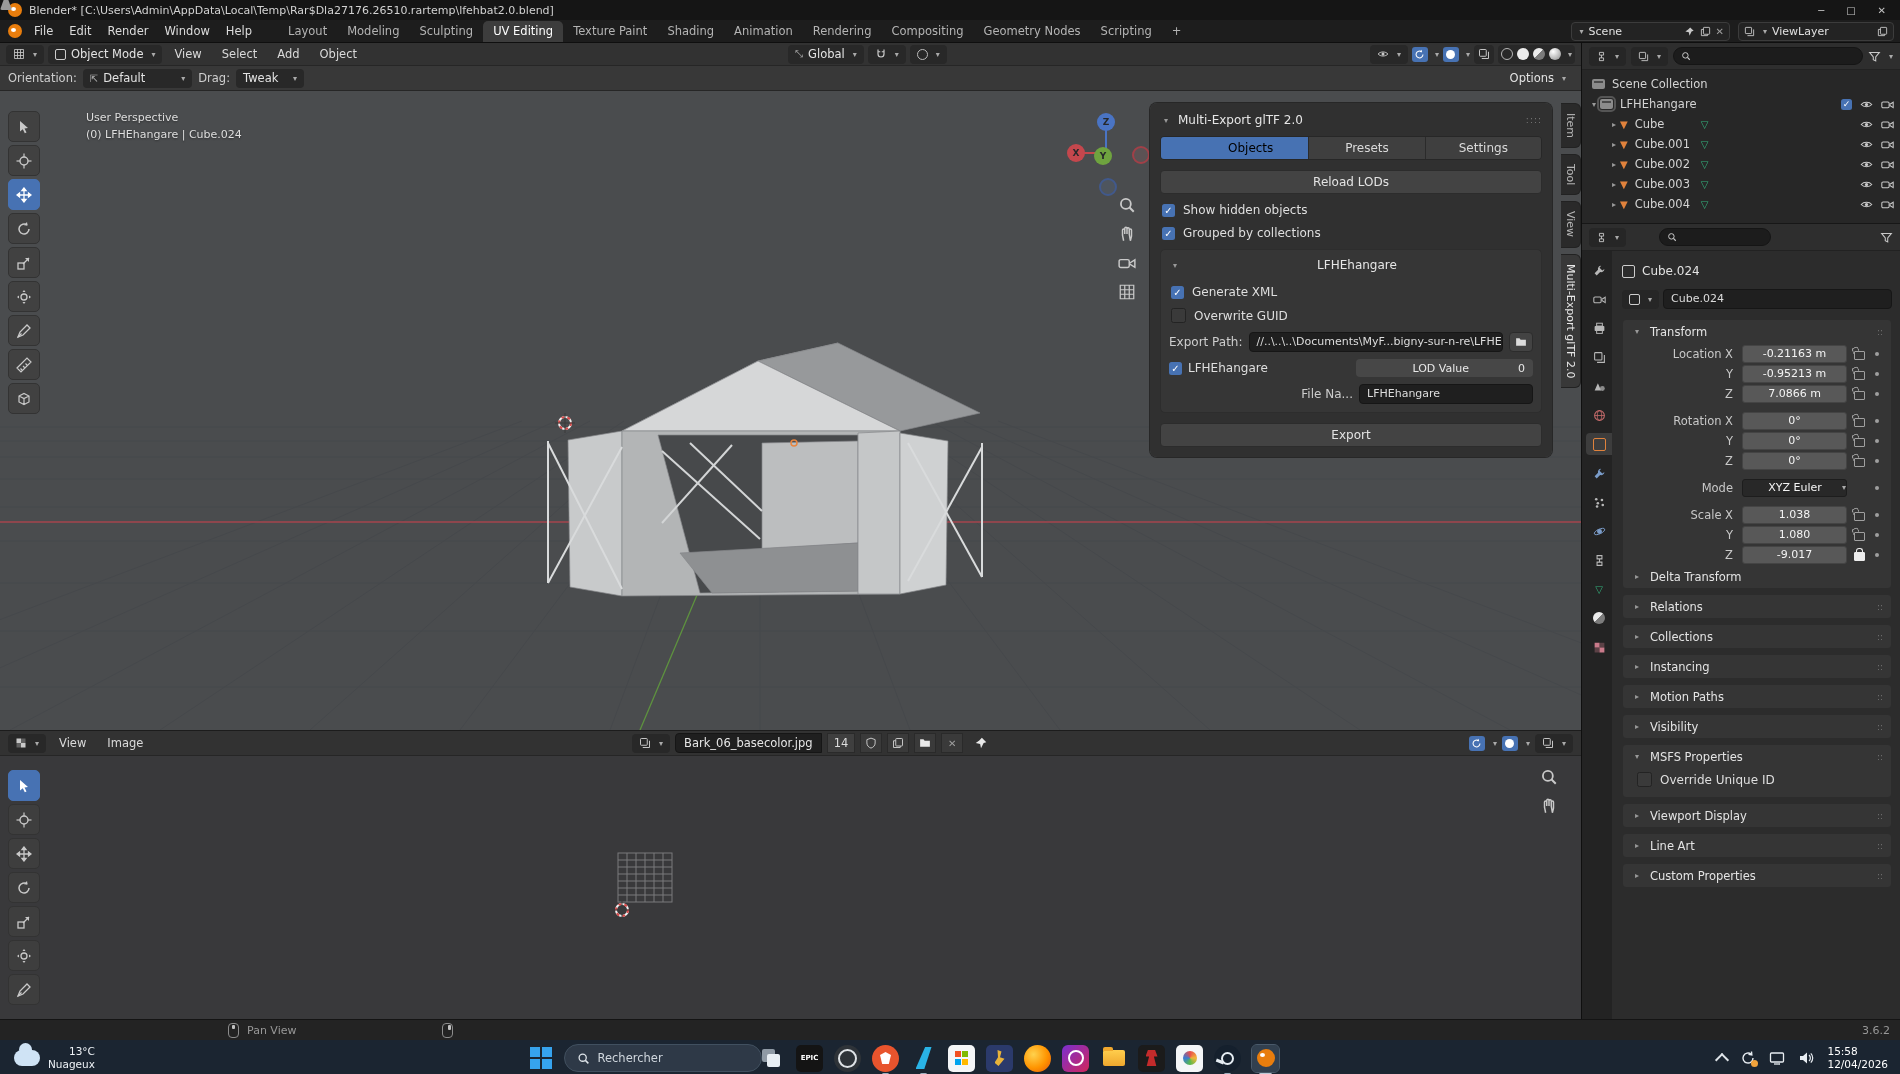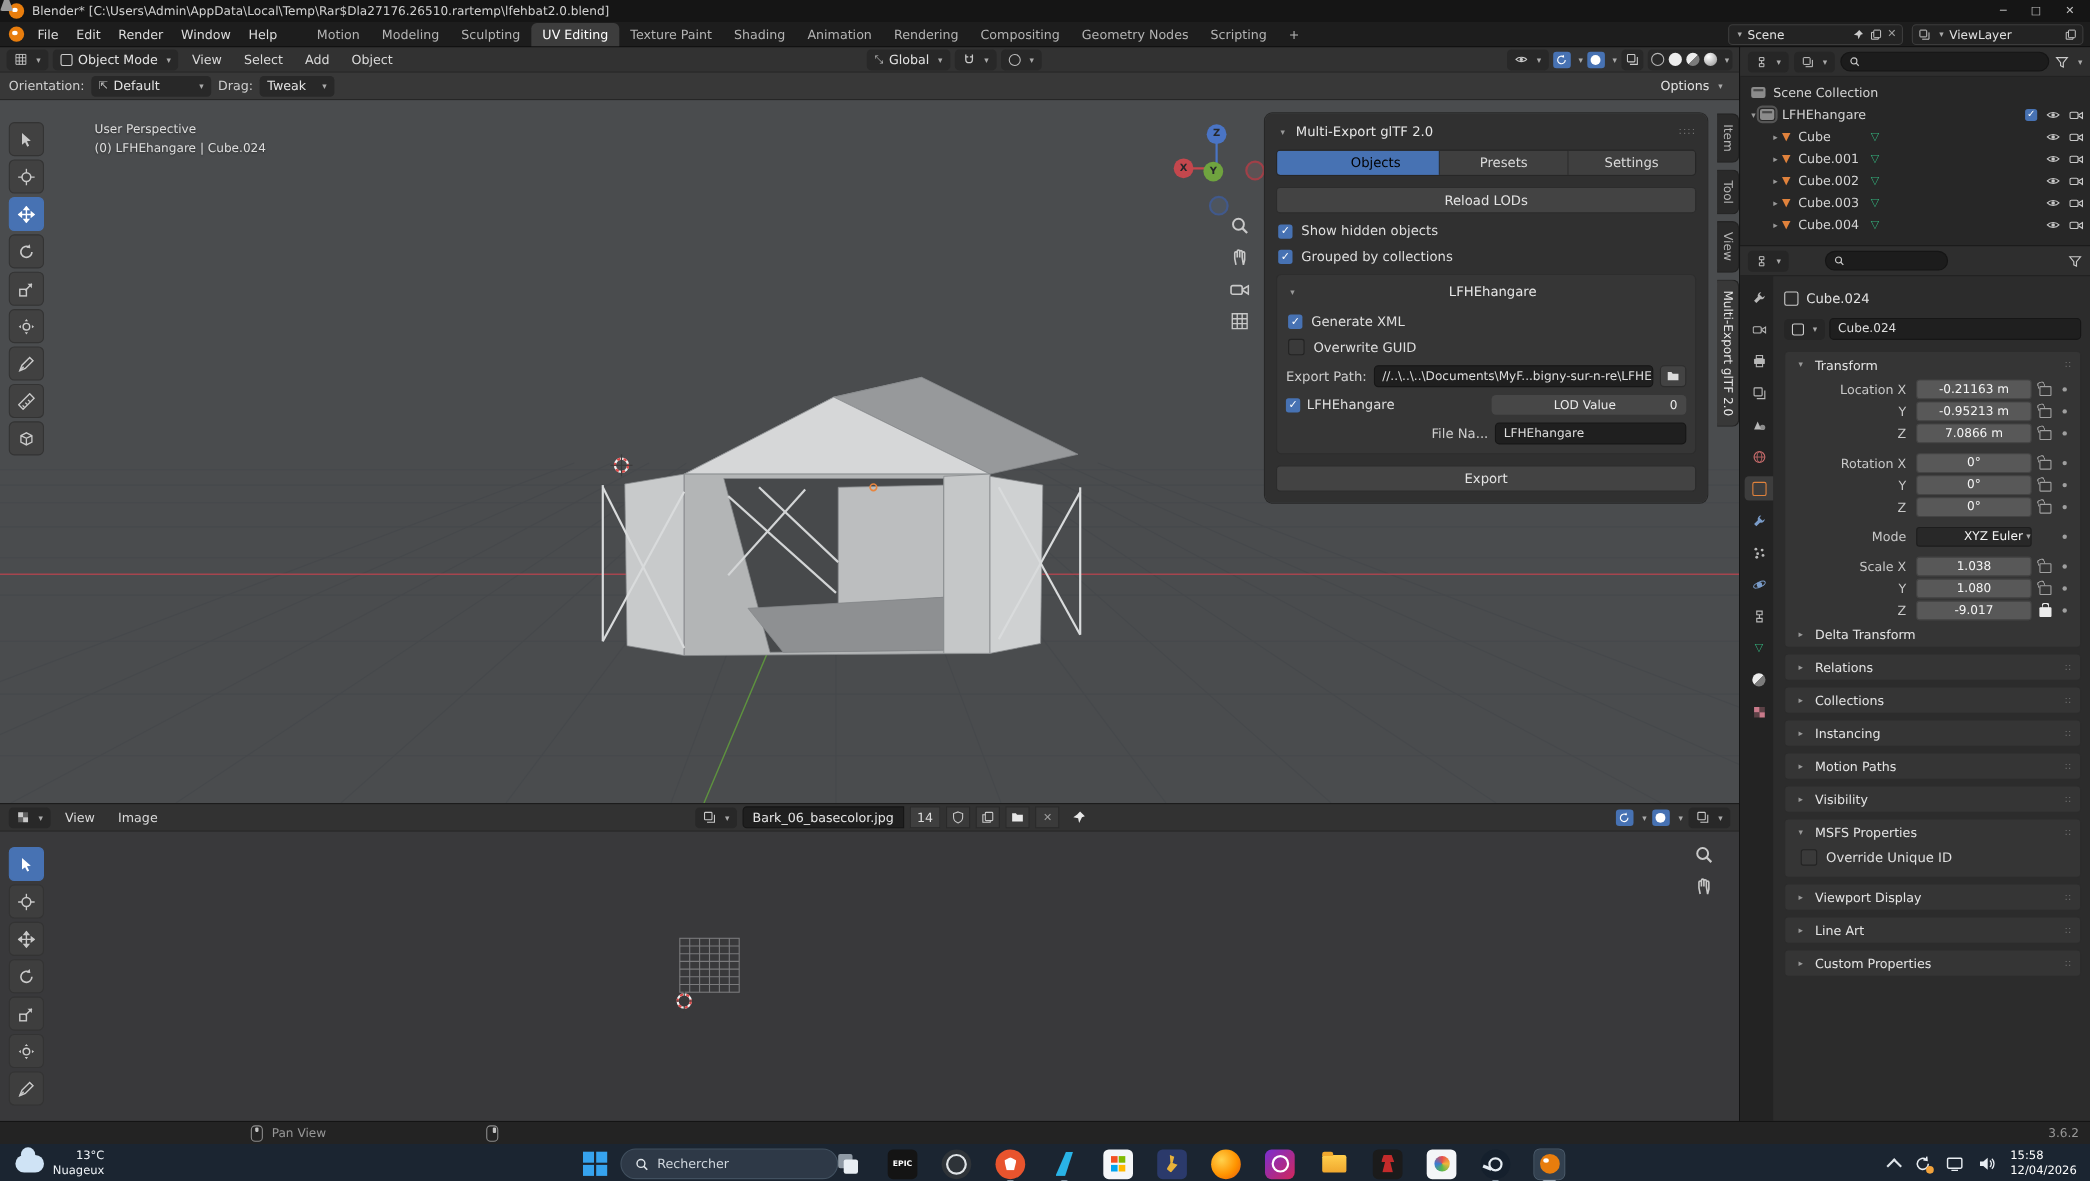--- a/index.html
+++ b/index.html
@@ -110,21 +110,21 @@
   .pcontent{flex:1;padding:8px 8px 8px 10px;overflow:hidden;}
   .bcrumb{display:flex;align-items:center;gap:7px;height:20px;color:#e3e3e3;margin:2px 0 8px;}
   .objsq{width:11px;height:11px;border:1.5px solid #cdcdcd;border-radius:2px;}
   .namebox{display:flex;align-items:center;gap:4px;margin-bottom:10px;}
   .panelbox{background:#353535;border:1px solid #2c2c2c;border-radius:4px;margin-bottom:5px;}
   .phead{height:23px;display:flex;align-items:center;gap:7px;padding:0 8px;color:#e4e4e4;font-size:11.5px;}
   .phead .grip{margin-left:auto;color:#6f6f6f;font-size:9px;}
   .trow{display:flex;align-items:center;height:19px;margin:1px 8px;}
   .tlabel{width:102px;text-align:right;color:#c8c8c8;padding-right:9px;font-size:11.5px;}
   .tval{flex:1;background:#585858;border:1px solid #444;border-radius:3px;text-align:center;color:#f4f4f4;height:16px;line-height:16px;font-size:11px;}
-  .tval.dark{background:#282828;border-color:#1d1d1d;text-align:right;padding-left:8px;display:flex;}
+  .tval.dark{background:#282828;border-color:#1d1d1d;text-align:center;padding-left:8px;display:flex;}
   .lockcol{width:24px;display:flex;justify-content:center;}
   .dotcol{width:12px;display:flex;justify-content:center;}
   .dot{width:4px;height:4px;border-radius:50%;background:#9f9f9f;}
   .lk{position:relative;width:9px;height:7px;border:1px solid #a0a0a0;border-radius:1px;margin-top:4px;}
   .lk::before{content:"";position:absolute;width:5px;height:5px;border:1px solid #a0a0a0;border-bottom:none;border-radius:3px 3px 0 0;top:-5px;left:-3px;transform:rotate(-20deg);}
   .lk.closed{background:#ededed;border-color:#ededed;}
   .lk.closed::before{left:1px;transform:none;border-color:#ededed;}
   .gap{height:6px;}
 
   
@@ -136,21 +136,21 @@
   
   .taskbar{position:relative;height:36px;background:#1b2531;display:flex;align-items:center;color:#fff;}
   .weather{position:absolute;left:14px;display:flex;align-items:center;gap:8px;}
   .cloud{width:26px;height:16px;background:#cfe3f5;border-radius:10px;position:relative;}
   .cloud::before{content:"";position:absolute;left:5px;top:-7px;width:13px;height:13px;border-radius:50%;background:#cfe3f5;}
   .wtxt{font-size:10.5px;line-height:13px;color:#eef2f6;text-align:right;}
   .startgrp{position:absolute;left:530px;display:flex;align-items:center;gap:12px;}
   .winlogo{display:grid;grid-template-columns:10px 10px;grid-template-rows:10px 10px;gap:1.5px;}
   .winlogo div{background:#36a3ee;}
   .searchpill{width:172px;height:26px;background:#2e3947;border:1px solid #41505f;border-radius:14px;display:flex;align-items:center;gap:8px;padding:0 12px;color:#cfd6dd;font-size:11.5px;}
-  .apps{position:absolute;left:758px;display:flex;gap:22px;align-items:center;}
+  .apps{position:absolute;left:758px;display:flex;gap:11px;align-items:center;}
   .tico{width:27px;height:27px;border-radius:5px;position:relative;display:flex;align-items:center;justify-content:center;}
   .tico.running::after{content:"";position:absolute;bottom:-4px;left:10px;width:7px;height:3px;border-radius:2px;background:#9fb0bf;}
   .tico.activeapp{background:#32404f;outline:1px solid #4a5a6a;}
   .tico.activeapp::after{content:"";position:absolute;bottom:-4px;left:7px;width:13px;height:3px;border-radius:2px;background:#bcc9d6;}
   .tray{position:absolute;right:12px;display:flex;align-items:center;gap:13px;}
   .clock{font-size:10.5px;line-height:13px;}
   .chevup{width:8px;height:8px;border-left:2px solid #dfe5ea;border-top:2px solid #dfe5ea;transform:rotate(45deg);margin-top:3px;}
 </style>
 </head>
 <body>
@@ -294,21 +294,21 @@
   </div>
 
   <div class="topbar">
     <span class="blogo" style="margin:0 4px 0 2px"></span>
     <span class="menu">File</span>
     <span class="menu">Edit</span>
     <span class="menu">Render</span>
     <span class="menu">Window</span>
     <span class="menu">Help</span>
     <span class="ws-tabs">
-      <span class="ws-tab">Motion</span>
+      <span class="ws-tab">Layout</span>
       <span class="ws-tab">Modeling</span>
       <span class="ws-tab">Sculpting</span>
       <span class="ws-tab active">UV Editing</span>
       <span class="ws-tab">Texture Paint</span>
       <span class="ws-tab">Shading</span>
       <span class="ws-tab">Animation</span>
       <span class="ws-tab">Rendering</span>
       <span class="ws-tab">Compositing</span>
       <span class="ws-tab">Geometry Nodes</span>
       <span class="ws-tab">Scripting</span>

